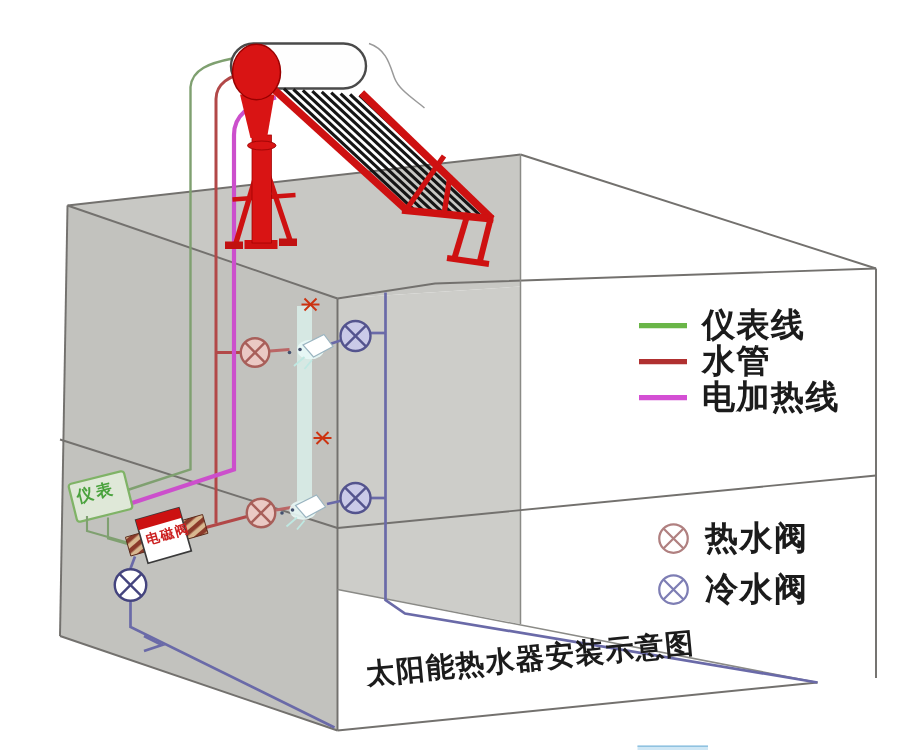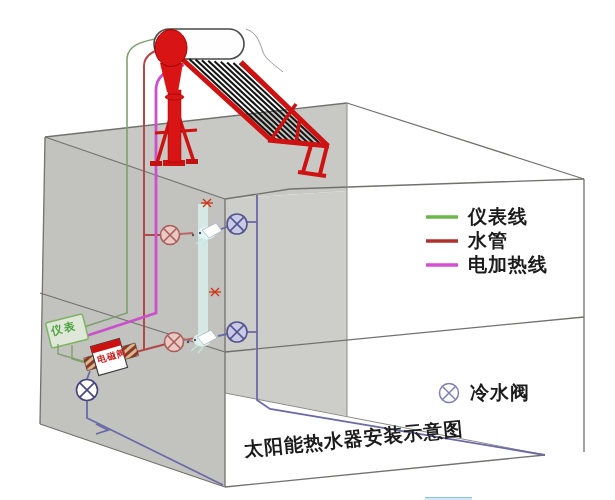--- a/index.html
+++ b/index.html
@@ -1,21 +1,21 @@
 <!DOCTYPE html>
 <html><head>
 <meta charset="utf-8">
 <style>
   html,body{margin:0;padding:0;background:#fff;}
   #stage{position:relative;width:615px;height:500px;background:#ffffff;overflow:hidden;
          font-family:"Liberation Sans","DejaVu Sans",sans-serif;}
   #scene{position:absolute;left:0;top:0;}
   .ovl{position:absolute;white-space:nowrap;}
   .legend-row{position:absolute;display:flex;align-items:center;gap:9px;height:22px;}
-  .legend-label{font-size:19px;font-weight:bold;color:#1b1b1b;letter-spacing:1px;}
+  .legend-label{font-size:22px;font-weight:bold;color:#1b1b1b;letter-spacing:1px;}
   #meter-label{left:51px;top:321px;font-size:11px;font-weight:bold;color:#4aa23d;
                transform:rotate(-14deg);letter-spacing:2px;}
   #solenoid-label{left:97px;top:350px;font-size:9px;font-weight:bold;color:#cc2222;
                   transform:rotate(-16deg);letter-spacing:1px;}
   #diagram-title{left:243px;top:437px;font-size:19px;font-weight:bold;color:#1b1b1b;
                  transform:rotate(-5.5deg);transform-origin:left top;letter-spacing:1px;}
   #watermark-strip{left:425px;top:497px;width:47px;height:3px;background:#cfe7f5;
                    border-top:1px solid #8fc2e0;}
 </style>
 </head>
@@ -200,20 +200,30 @@
   </svg>
   <span class="legend-label">电加热线</span>
 </div>
 <div class="legend-row" style="left:425px;top:230px;">
   <svg width="34" height="8">
     <line x1="1" y1="4" x2="33" y2="4" stroke-width="3.5" stroke="#b03030"></line>
   </svg>
   <span class="legend-label">水管</span>
 </div>
 
+<div class="legend-row" style="left:437px;top:348px;">
+  <svg width="24" height="24">
+    <g fill="none" stroke-width="1.5" stroke="currentColor" color="#b08080">
+      <circle cx="12" cy="12" r="9.5" fill="#ffffff"></circle>
+      <line x1="5.3" y1="5.3" x2="18.7" y2="18.7"></line>
+          <line x1="18.7" y1="5.3" x2="5.3" y2="18.7"></line>
+    </g>
+  </svg>
+  <span class="legend-label">热水阀</span>
+</div>
 <div class="legend-row" style="left:437px;top:382px;">
   <svg width="24" height="24">
     <g fill="none" stroke-width="1.5" stroke="currentColor" color="#7e7eb4">
       <circle cx="12" cy="12" r="9.5" fill="#ffffff"></circle>
       <line x1="5.3" y1="5.3" x2="18.7" y2="18.7"></line>
           <line x1="18.7" y1="5.3" x2="5.3" y2="18.7"></line>
     </g>
   </svg>
   <span class="legend-label">冷水阀</span>
 </div>

